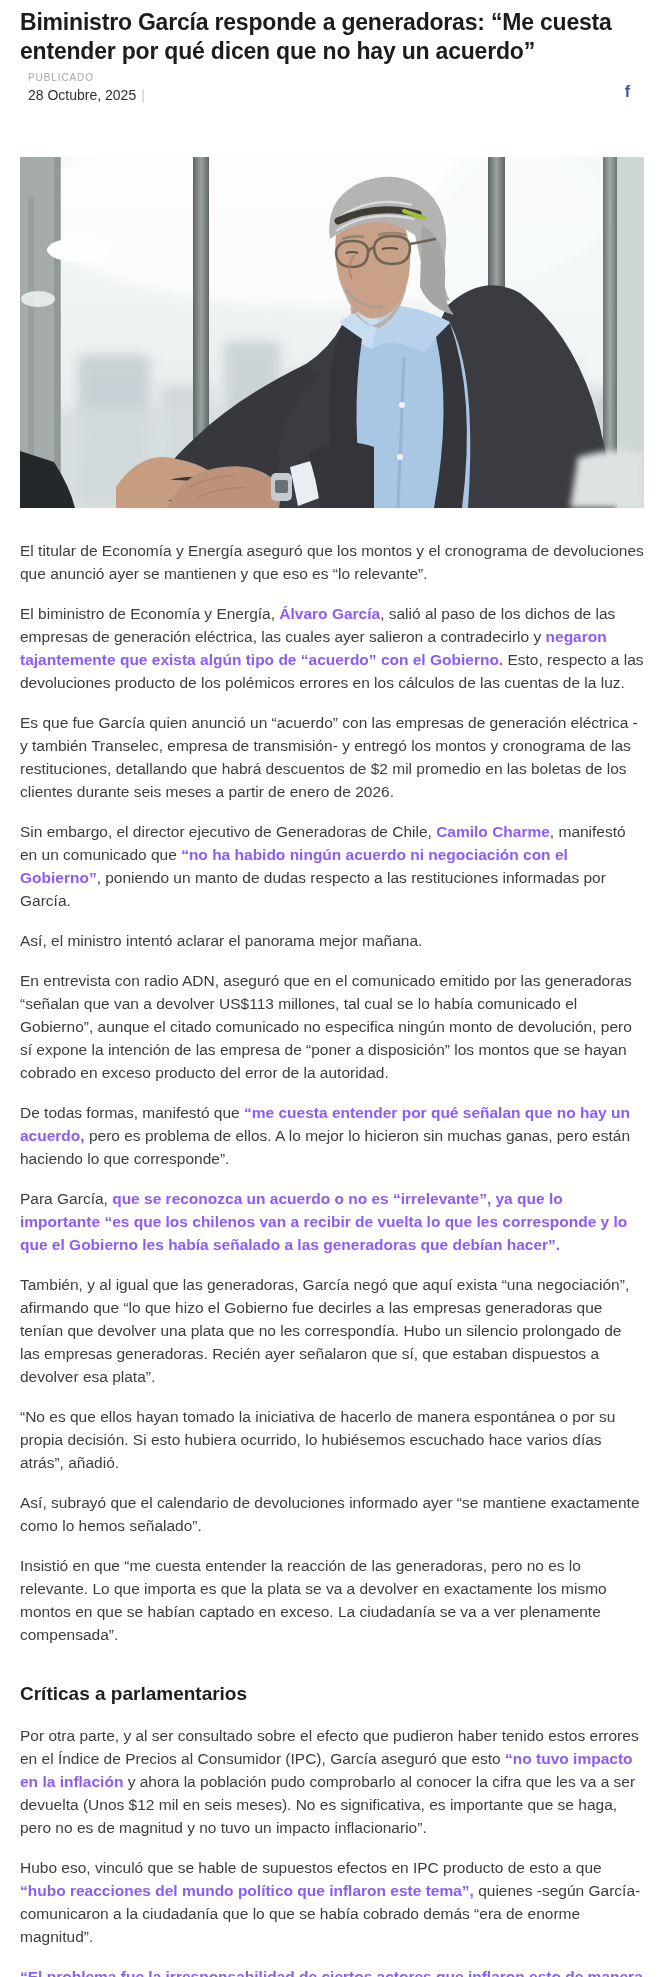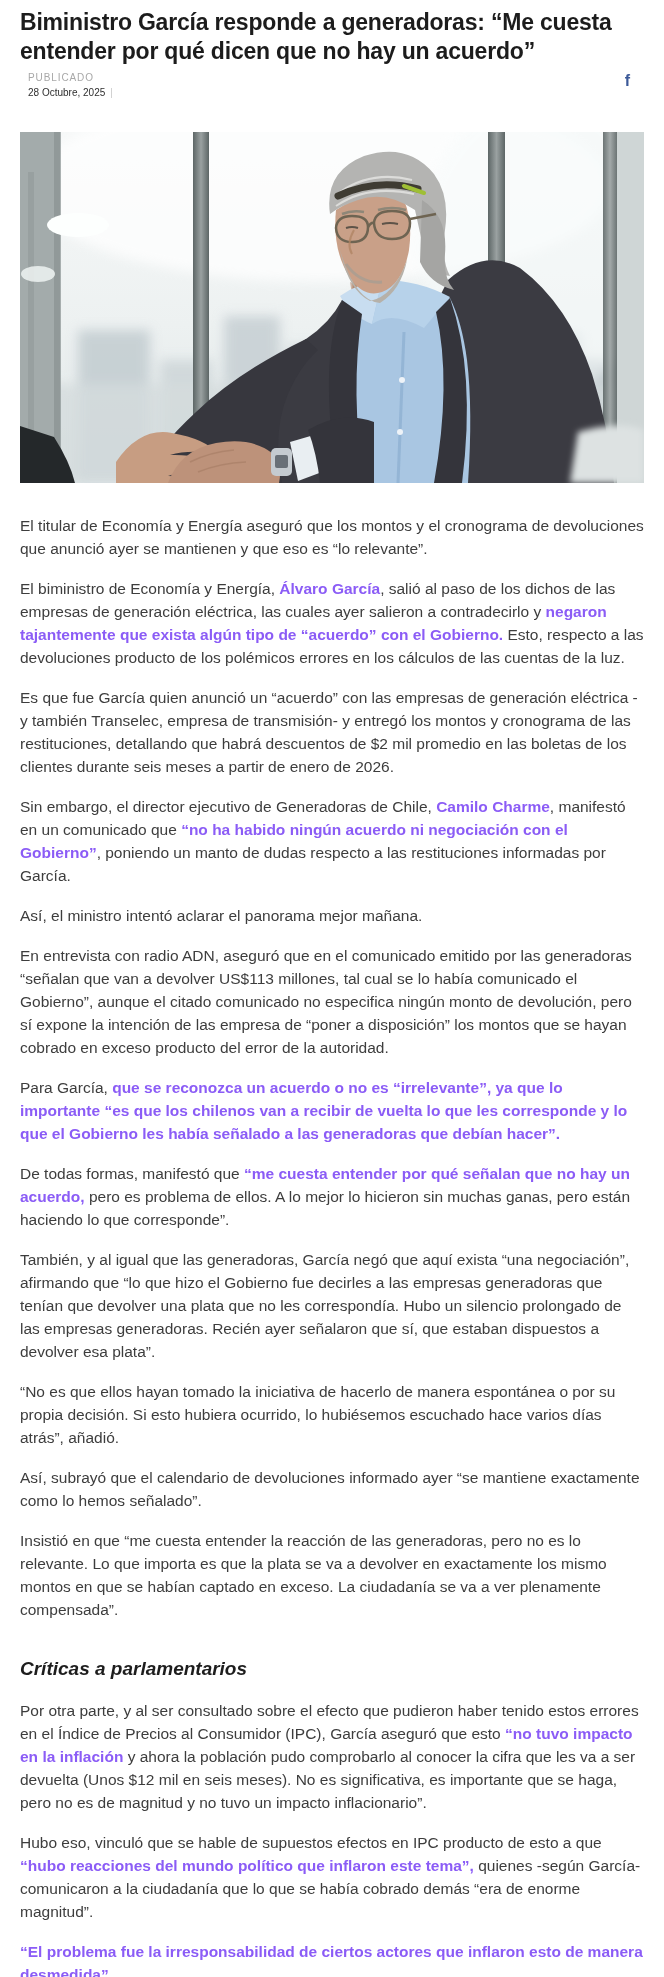--- a/index.html
+++ b/index.html
@@ -2,32 +2,32 @@
 <html lang="es"><head>
 <meta charset="utf-8">
 <style>
   html,body{margin:0;padding:0;background:#ffffff;}
   body{width:664px;font-family:"Liberation Sans","DejaVu Sans",sans-serif;-webkit-font-smoothing:antialiased;}
   .page{width:664px;min-height:1977px;box-sizing:border-box;padding:0 20px 14px 20px;background:#ffffff;}
   h1.title{
     margin:8px 0 6px 0;
     font-size:23px;line-height:29px;font-weight:700;color:#1c1c1c;letter-spacing:-0.2px;
   }
-  .meta{display:flex;justify-content:space-between;align-items:flex-start;padding-left:8px;margin:0 0 34px 0;}
+  .meta{display:flex;justify-content:space-between;align-items:flex-end;padding-left:8px;margin:0 0 54px 0;}
   .published-label{font-size:10px;letter-spacing:0.9px;color:#a8a8a8;font-weight:400;}
-  .date-row{font-size:10px;color:#2f2f2f;margin-top:4px;}
+  .date-row{font-size:14px;color:#2f2f2f;margin-top:4px;}
   .date-sep{color:#c9c9c9;margin-left:5px;font-weight:300;}
   .share{margin-right:14px;margin-bottom:2px;}
   .fb-icon{display:inline-block;font-size:16px;font-weight:700;color:#3b5998;line-height:1;cursor:pointer;}
   figure.photo{margin:0;width:624px;height:351px;overflow:hidden;background:#e8edee;}
   figure.photo svg{display:block;}
   .article{margin-top:31px;font-size:15.5px;line-height:23px;color:#3d3d3d;}
   .article p{margin:0 0 17px 0;}
   .article .b{font-weight:700;color:#8b5cf6;}
-  h2.subheading{font-size:19px;line-height:24px;font-weight:700;color:#1d1d1d;margin:36px 0 18px 0;font-style:italic;}
+  h2.subheading{font-size:19px;line-height:24px;font-weight:700;color:#1d1d1d;margin:36px 0 18px 0;}
 </style>
 </head>
 <body>
 
 <div class="page">
 
   <h1 class="title">Biministro García responde a generadoras: “Me cuesta entender por qué dicen que no hay un acuerdo”</h1>
 
   <div class="meta">
     <div class="meta-left">
@@ -149,23 +149,23 @@
     <p><span>El biministro de Economía y Energía, </span><span class="b">Álvaro García</span><span>, salió al paso de los dichos de las empresas de generación eléctrica, las cuales ayer salieron a contradecirlo y </span><span class="b">negaron tajantemente que exista algún tipo de “acuerdo” con el Gobierno.</span><span> Esto, respecto a las devoluciones producto de los polémicos errores en los cálculos de las cuentas de la luz.</span></p>
 
     <p><span>Es que fue García quien anunció un “acuerdo” con las empresas de generación eléctrica -y también Transelec, empresa de transmisión- y entregó los montos y cronograma de las restituciones, detallando que habrá descuentos de $2 mil promedio en las boletas de los clientes durante seis meses a partir de enero de 2026.</span></p>
 
     <p><span>Sin embargo, el director ejecutivo de Generadoras de Chile, </span><span class="b">Camilo Charme</span><span>, manifestó en un comunicado que </span><span class="b">“no ha habido ningún acuerdo ni negociación con el Gobierno”</span><span>, poniendo un manto de dudas respecto a las restituciones informadas por García.</span></p>
 
     <p><span>Así, el ministro intentó aclarar el panorama mejor mañana.</span></p>
 
     <p><span>En entrevista con radio ADN, aseguró que en el comunicado emitido por las generadoras “señalan que van a devolver US$113 millones, tal cual se lo había comunicado el Gobierno”, aunque el citado comunicado no especifica ningún monto de devolución, pero sí expone la intención de las empresa de “poner a disposición” los montos que se hayan cobrado en exceso producto del error de la autoridad.</span></p>
 
+    <p><span>De todas formas, manifestó que </span><span class="b">“me cuesta entender por qué señalan que no hay un acuerdo,</span><span> pero es problema de ellos. A lo mejor lo hicieron sin muchas ganas, pero están haciendo lo que corresponde”.</span></p>
+
     <p><span>Para García, </span><span class="b">que se reconozca un acuerdo o no es “irrelevante”, ya que lo importante “es que los chilenos van a recibir de vuelta lo que les corresponde y lo que el Gobierno les había señalado a las generadoras que debían hacer”.</span></p>
-
-    <p><span>De todas formas, manifestó que </span><span class="b">“me cuesta entender por qué señalan que no hay un acuerdo,</span><span> pero es problema de ellos. A lo mejor lo hicieron sin muchas ganas, pero están haciendo lo que corresponde”.</span></p>
 
     <p><span>También, y al igual que las generadoras, García negó que aquí exista “una negociación”, afirmando que “lo que hizo el Gobierno fue decirles a las empresas generadoras que tenían que devolver una plata que no les correspondía. Hubo un silencio prolongado de las empresas generadoras. Recién ayer señalaron que sí, que estaban dispuestos a devolver esa plata”.</span></p>
 
     <p><span>“No es que ellos hayan tomado la iniciativa de hacerlo de manera espontánea o por su propia decisión. Si esto hubiera ocurrido, lo hubiésemos escuchado hace varios días atrás”, añadió.</span></p>
 
     <p><span>Así, subrayó que el calendario de devoluciones informado ayer “se mantiene exactamente como lo hemos señalado”.</span></p>
 
     <p><span>Insistió en que “me cuesta entender la reacción de las generadoras, pero no es lo relevante. Lo que importa es que la plata se va a devolver en exactamente los mismo montos en que se habían captado en exceso. La ciudadanía se va a ver plenamente compensada”.</span></p>
 
     <h2 class="subheading">Críticas a parlamentarios</h2>

